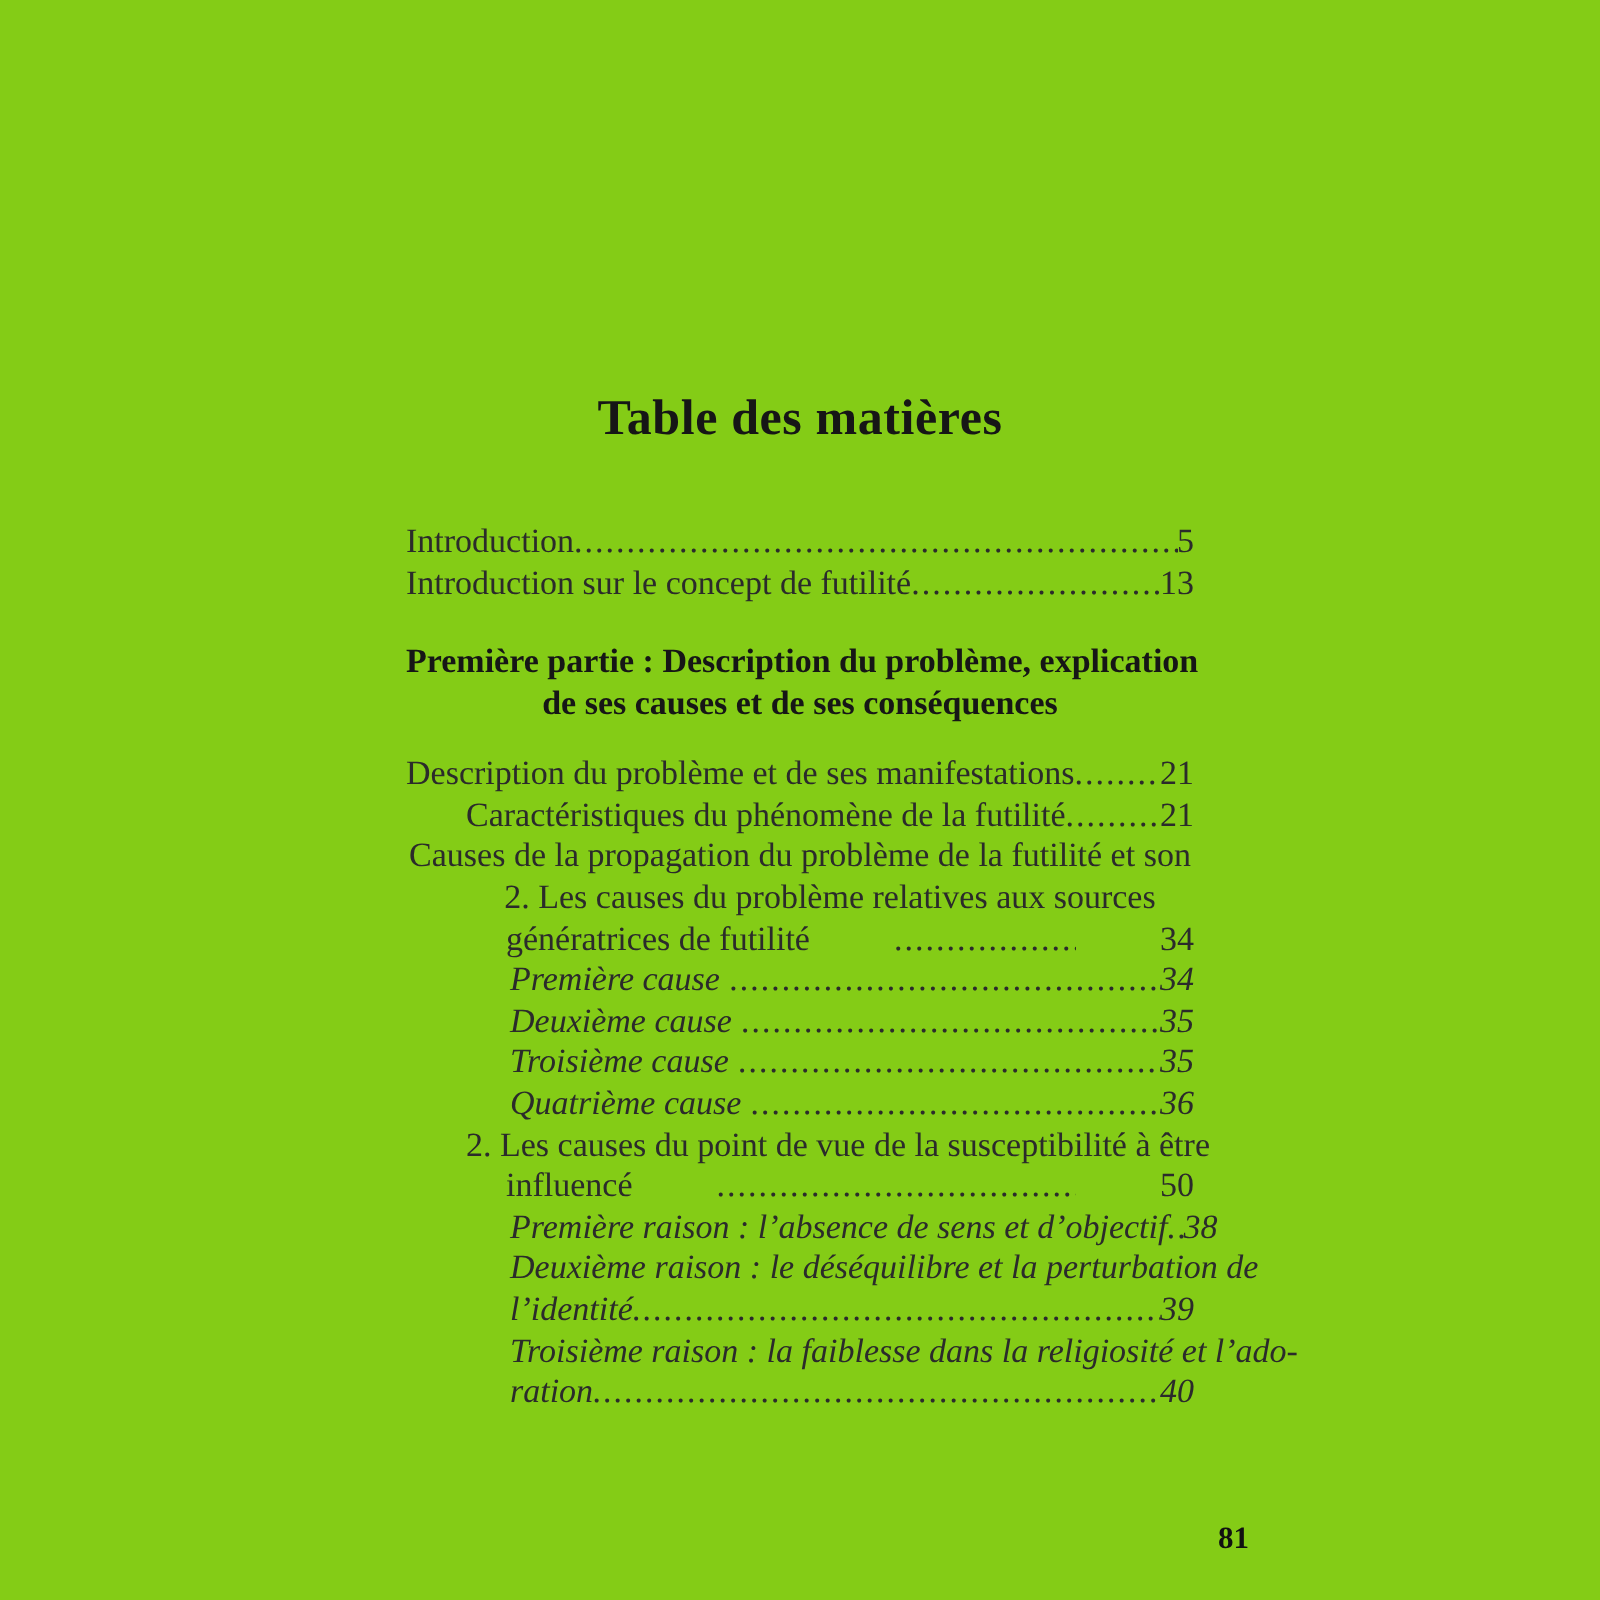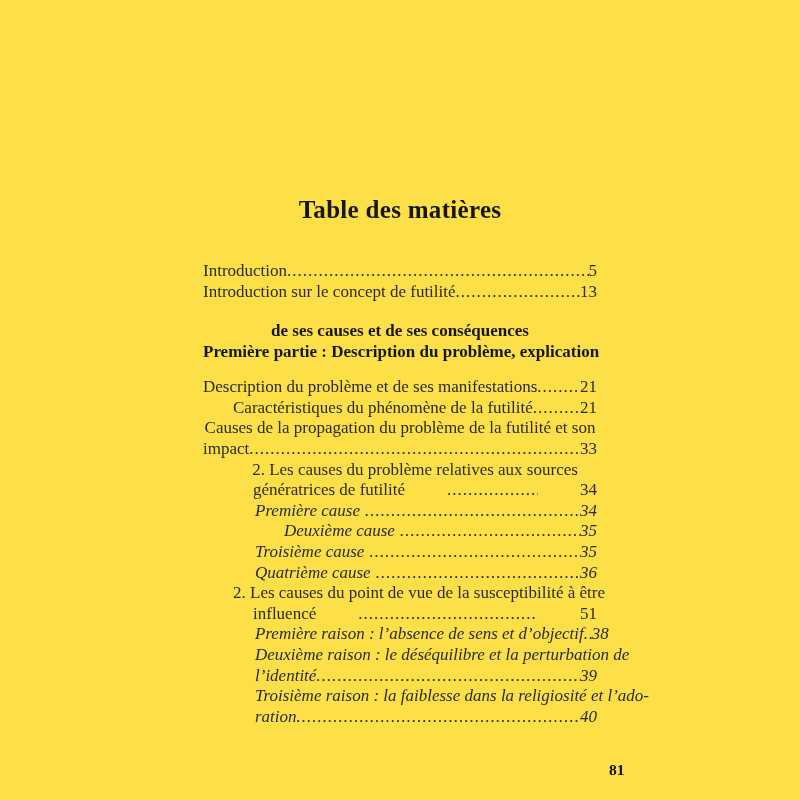--- a/index.html
+++ b/index.html
@@ -4,21 +4,21 @@
 <style>
   html, body {
     margin: 0;
     padding: 0;
     background: #ffffff;
   }
   .sheet {
     position: relative;
     width: 800px;
     height: 800px;
-    background: #fde047;
+    background: #84cc16;
     font-family: "Liberation Serif", serif;
     overflow: hidden;
   }
   .content {
     position: absolute;
     left: 203px;
     top: 196px;
     width: 394px;
   }
   .page-title {
@@ -92,63 +92,58 @@
           </div>
         </div>
         <div class="entry l0">
           <div class="line last">
             <span class="toc-text">Introduction sur le concept de futilité</span>
             <span class="dots"></span>
             <span class="pagenum">13</span>
           </div>
         </div>
         <div class="part-heading">
+          <div class="ph-line">Première partie : Description du problème, explication</div>
           <div class="ph-line">de ses causes et de ses conséquences</div>
-          <div class="ph-line">Première partie : Description du problème, explication</div>
         </div>
         <div class="entry l0">
           <div class="line last">
             <span class="toc-text">Description du problème et de ses manifestations</span>
             <span class="dots"></span>
             <span class="pagenum">21</span>
           </div>
         </div>
         <div class="entry l1">
           <div class="line last">
             <span class="toc-text">Caractéristiques du phénomène de la futilité</span>
             <span class="dots"></span>
             <span class="pagenum">21</span>
           </div>
         </div>
         <div class="entry l0">
           <div class="line">Causes de la propagation du problème de la futilité et son</div>
-          <div class="line last cont">
-            <span class="toc-text">impact</span>
-            <span class="dots"></span>
-            <span class="pagenum">33</span>
-          </div>
         </div>
         <div class="entry l1 hang">
           <div class="line">2. Les causes du problème relatives aux sources</div>
           <div class="line last cont">
             <span class="toc-text">génératrices de futilité</span>
             <span class="dots"></span>
             <span class="pagenum">34</span>
           </div>
         </div>
         <div class="entry l2 italic">
           <div class="line last">
             <span class="toc-text" style="padding-right: 5px;">Première cause </span>
             <span class="dots"></span>
             <span class="pagenum">34</span>
           </div>
         </div>
         <div class="entry l2 italic">
           <div class="line last">
-            <span class="toc-text" style="padding-right: 5px; margin-left: 29px;">Deuxième cause </span>
+            <span class="toc-text" style="padding-right: 5px;">Deuxième cause </span>
             <span class="dots"></span>
             <span class="pagenum">35</span>
           </div>
         </div>
         <div class="entry l2 italic">
           <div class="line last">
             <span class="toc-text" style="padding-right: 5px;">Troisième cause </span>
             <span class="dots"></span>
             <span class="pagenum">35</span>
           </div>
@@ -158,21 +153,21 @@
             <span class="toc-text" style="padding-right: 5px;">Quatrième cause </span>
             <span class="dots"></span>
             <span class="pagenum">36</span>
           </div>
         </div>
         <div class="entry l1 hang">
           <div class="line">2. Les causes du point de vue de la susceptibilité à être</div>
           <div class="line last cont">
             <span class="toc-text">influencé</span>
             <span class="dots"></span>
-            <span class="pagenum">51</span>
+            <span class="pagenum">50</span>
           </div>
         </div>
         <div class="entry l2 italic">
           <div class="line last">
             <span class="toc-text">Première raison : l’absence de sens et d’objectif</span>
             <span class="dots"></span>
             <span class="pagenum">38</span>
           </div>
         </div>
         <div class="entry l2 italic">

